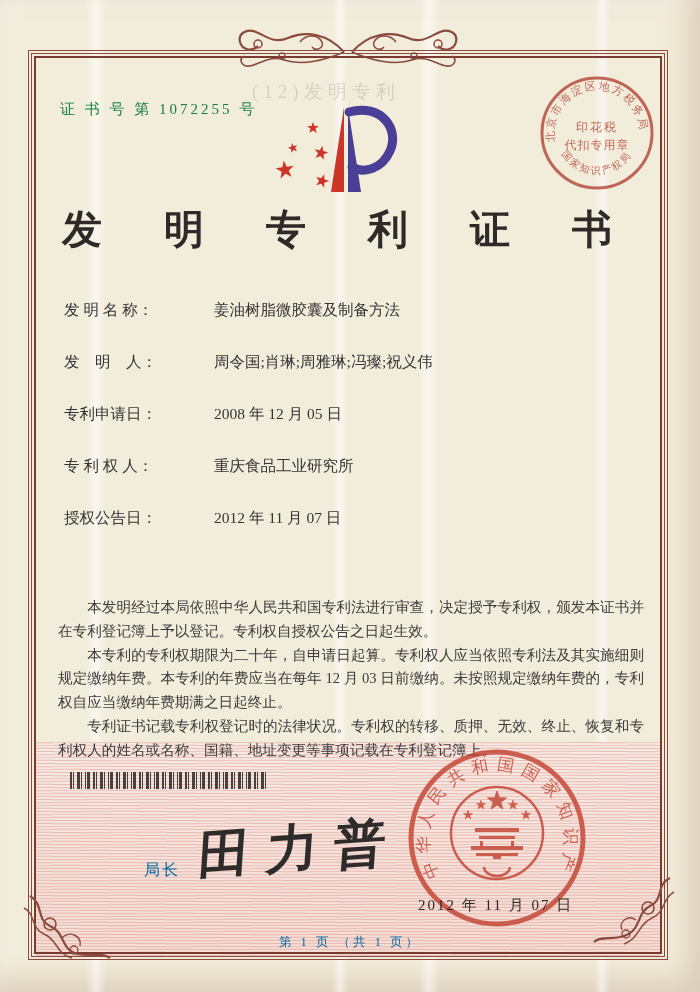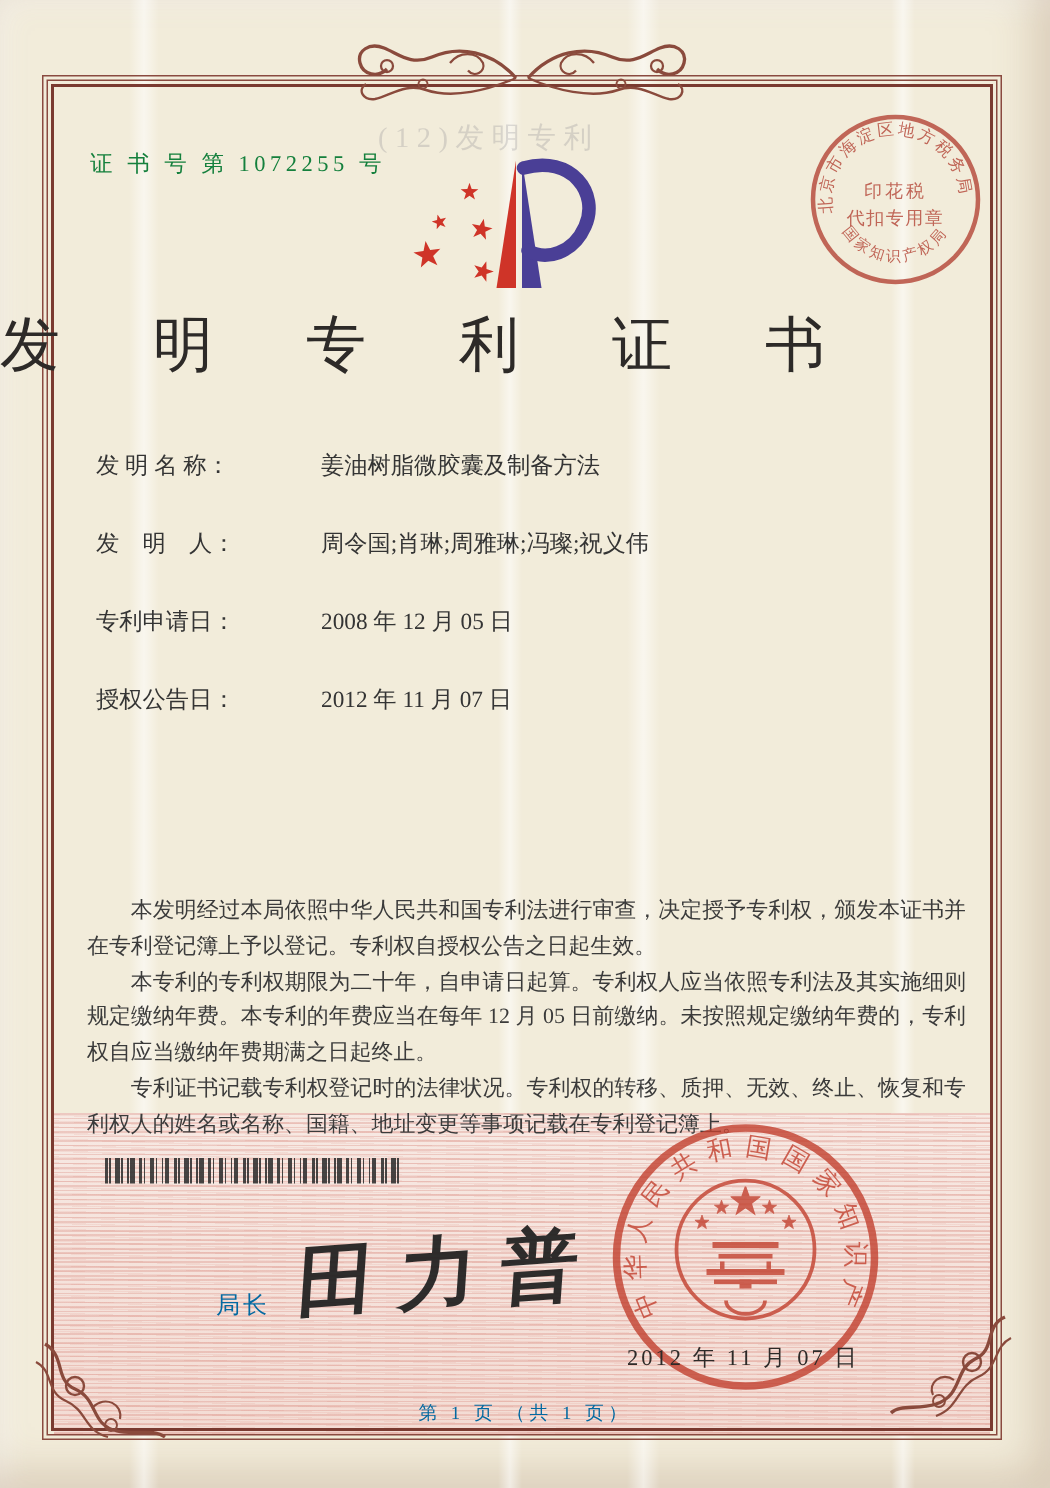--- a/index.html
+++ b/index.html
@@ -20,21 +20,21 @@
   
   .guilloche{
     position:absolute;left:36px;top:742px;width:624px;height:214px;
     background:
       repeating-linear-gradient(0deg, rgba(213,125,114,.30) 0 1px, rgba(255,255,255,0) 1px 3px),
       repeating-linear-gradient(2deg, rgba(224,146,134,.16) 0 1px, rgba(255,255,255,0) 1px 4px),
       linear-gradient(180deg,#f7e9e3,#f3dcd4);
   }
   .cert-no{position:absolute;left:60px;top:100px;font-size:15px;letter-spacing:3px;color:#15803d;}
   .ghost{position:absolute;left:252px;top:79px;font-size:19px;letter-spacing:5px;color:rgba(100,100,115,.20);}
-  .title{position:absolute;left:0;right:0;top:202px;font-size:40px;font-weight:400;letter-spacing:26px;color:#2d2a28;}
+  .title{position:absolute;left:0;right:0;top:202px;text-align:center;font-size:40px;font-weight:700;letter-spacing:26px;color:#2d2a28;}
   .fields{position:absolute;left:64px;top:300px;width:560px;font-size:15.5px;color:#343434;}
   .field-row{display:flex;margin-bottom:31px;align-items:center;}
   .field-row .lab{flex:0 0 150px;white-space:nowrap;}
   .field-row .val{white-space:nowrap;}
   .paras{position:absolute;left:58px;top:596px;width:586px;font-size:14.6px;line-height:23.8px;color:#3b3b3b;text-align:justify;}
   .paras p{margin:0;text-indent:2em;}
   .barcode{
     position:absolute;left:70px;top:772px;width:196px;height:17px;opacity:.88;
     background:repeating-linear-gradient(90deg,
       #2e2e2e 0 2px, transparent 2px 3px,
@@ -149,28 +149,32 @@
     </div>
     <div class="field-row">
       <span class="lab">发　明　人：</span>
       <span class="val">周令国;肖琳;周雅琳;冯璨;祝义伟</span>
     </div>
     <div class="field-row">
       <span class="lab">专利申请日：</span>
       <span class="val">2008 年 12 月 05 日</span>
     </div>
     <div class="field-row">
+      <span class="lab">专 利 权 人：</span>
+      <span class="val">重庆食品工业研究所</span>
+    </div>
+    <div class="field-row">
       <span class="lab">授权公告日：</span>
       <span class="val">2012 年 11 月 07 日</span>
     </div>
   </div>
 
   <div class="paras">
     <p>本发明经过本局依照中华人民共和国专利法进行审查，决定授予专利权，颁发本证书并在专利登记簿上予以登记。专利权自授权公告之日起生效。</p>
-    <p>本专利的专利权期限为二十年，自申请日起算。专利权人应当依照专利法及其实施细则规定缴纳年费。本专利的年费应当在每年 12 月 05 日前缴纳。未按照规定缴纳年费的，专利权自应当缴纳年费期满之日起终止。</p>
+    <p>本专利的专利权期限为二十年，自申请日起算。专利权人应当依照专利法及其实施细则规定缴纳年费。本专利的年费应当在每年 12 月 03 日前缴纳。未按照规定缴纳年费的，专利权自应当缴纳年费期满之日起终止。</p>
     <p>专利证书记载专利权登记时的法律状况。专利权的转移、质押、无效、终止、恢复和专利权人的姓名或名称、国籍、地址变更等事项记载在专利登记簿上。</p>
   </div>
 
   <div class="barcode"></div>
 
   <div class="sig-title">局长</div>
   <div class="sig-name">田力普</div>
 
   <svg class="seal-svg" width="194" height="194" viewBox="0 0 194 194">
     <g opacity="0.8">

